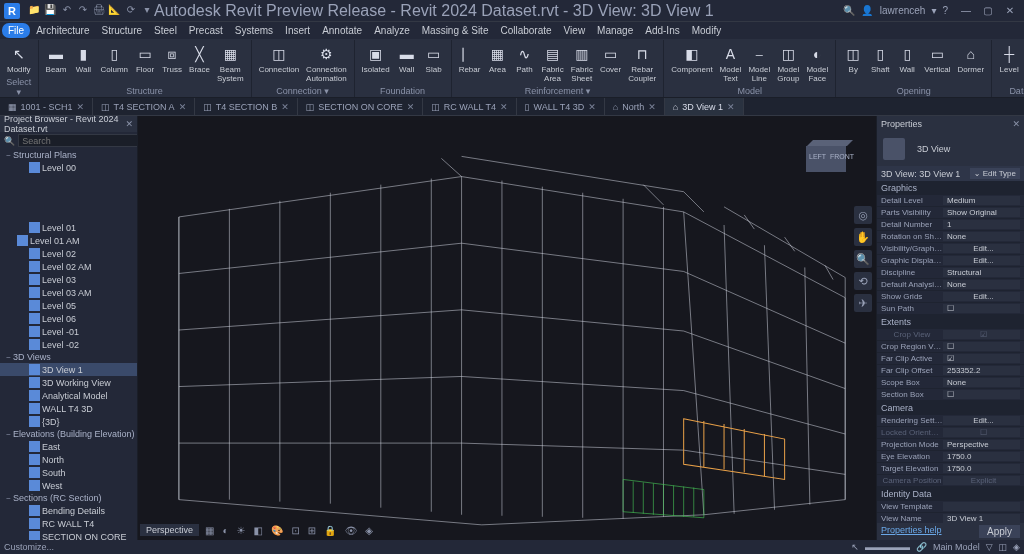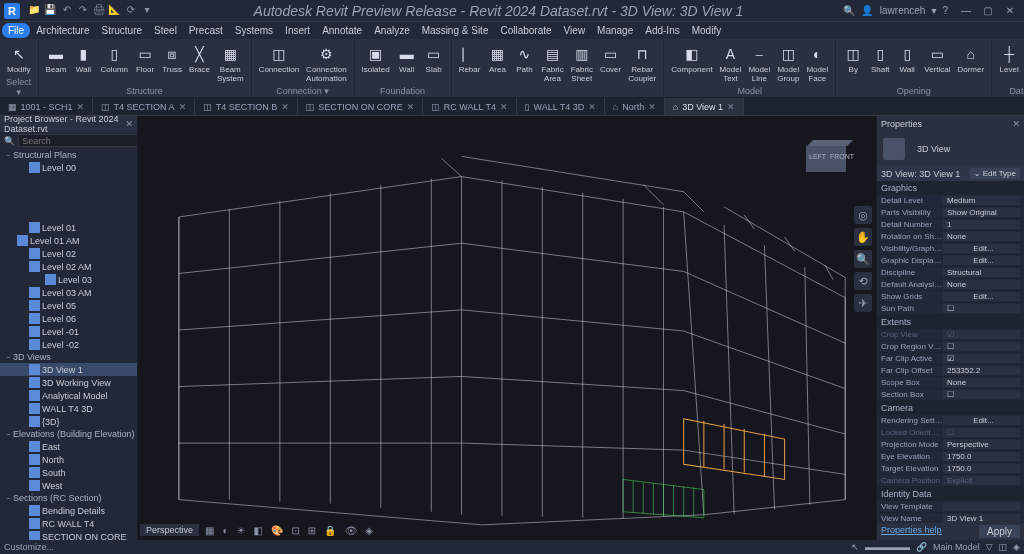--- a/index.html
+++ b/index.html
@@ -1,21 +1,21 @@
 <!DOCTYPE html>
 <html><head>
 <meta charset="utf-8">
 <style>
 * { margin:0; padding:0; box-sizing:border-box; font-family:'Segoe UI',Arial,sans-serif; }
 body { width:1024px; height:554px; background:#1e2330; color:#c8ccd4; font-size:10px; overflow:hidden; position:relative; }
 .titlebar { height:22px; background:#232838; display:flex; align-items:center; padding:0 4px; border-bottom:1px solid #333844; }
 .titlebar .rlogo { width:16px; height:16px; background:#2b7de9; color:#fff; font-weight:bold; text-align:center; line-height:16px; font-size:11px; border-radius:2px; margin-right:4px; }
 .titlebar .qat { display:flex; gap:2px; margin-left:4px; }
 .titlebar .qat span { width:14px; height:14px; color:#8a92a8; font-size:10px; text-align:center; cursor:pointer; }
-.titlebar .title { flex:1; text-align:center; color:#9aa2b8; font-size:14px;font-style:italic; }
+.titlebar .title { flex:1; text-align:left; color:#9aa2b8; font-size:16px; }
 .titlebar .user { display:flex; align-items:center; gap:6px; color:#9aa2b8; font-size:10px; }
 .titlebar .winbtns { display:flex; gap:2px; margin-left:8px; }
 .titlebar .winbtns span { width:20px; text-align:center; cursor:pointer; color:#9aa2b8; }
 .menubar { height:18px; background:#232838; display:flex; align-items:center; padding-left:2px; border-bottom:1px solid #2a3040; }
 .menubar .mitem { padding:2px 6px; font-size:10px; color:#c8ccd4; cursor:pointer; }
 .menubar .mitem.file { background:#2b7de9; color:#fff;border-radius:7px; }
 .ribbon { height:58px; background:#2a3040; display:flex; border-bottom:1px solid #1a1e28; }
 .rgroup { display:flex; flex-direction:column; border-right:1px solid #1e2330; padding:2px 4px 0; }
 .rgroup .tools { display:flex; gap:1px; flex:1; }
 .rgroup .glabel { text-align:center; font-size:9px; color:#8a92a8; padding:1px 0; }
@@ -64,21 +64,21 @@
 .propsel { background:#2e3548; padding:2px 4px; display:flex; justify-content:space-between; align-items:center; }
 .propsel .etbtn { background:#3a4258; padding:1px 4px; font-size:8px; cursor:pointer; }
 .proplist { flex:1; overflow-y:auto; }
 .pgrp { background:#1e2330; padding:2px 4px; color:#aab2c8; font-size:9px; }
 .prow { display:flex; padding:1px 4px; border-bottom:1px solid #1e2330; }
 .prow .pk { width:62px; color:#9aa2b8; font-size:8px; overflow:hidden; text-overflow:ellipsis; white-space:nowrap; }
 .prow .pv { flex:1; color:#c8ccd4; font-size:8px; padding-left:4px; background:#2a3040; }
 .prow .pv.btn { text-align:center; cursor:pointer; }
 .prow .pv.chk::before { content:'☐'; }
 .prow .pv.chkon::before { content:'☑'; }
-.prow.dis .pk,.prow.dis .pv { color:#5a6278; }
+.prow.dis .pk,.prow.dis .pv { color:#5a6278;text-align:center; }
 .pfoot { display:flex; justify-content:space-between; padding:2px 4px; background:#2a3040; }
 .pfoot .ap { background:#3a4258; padding:1px 8px; cursor:pointer; font-size:10px; }
 .statusbar { position:absolute; bottom:0; left:0; right:0; height:14px; background:#232838; display:flex; align-items:center; padding:0 4px; font-size:9px; color:#9aa2b8; justify-content:space-between; }
 .statusbar .sright { display:flex; align-items:center; gap:6px; }
 .statusbar .sicn { cursor:pointer; }
 ::-webkit-scrollbar { width:8px; height:8px; }
 ::-webkit-scrollbar-track { background:#1e2330; }
 ::-webkit-scrollbar-thumb { background:#3a4258; }
 </style>
 </head>
@@ -226,20 +226,21 @@
         </div>
         <div class="rtool">
           <div class="ricon">▭</div>
           <div class="rlbl">Cover</div>
         </div>
         <div class="rtool">
           <div class="ricon">⊓</div>
           <div class="rlbl">Rebar<br>Coupler</div>
         </div>
       </div>
+      <div class="glabel">Reinforcement ▾</div>
     </div>
     <div class="rgroup">
       <div class="tools">
         <div class="rtool">
           <div class="ricon">◧</div>
           <div class="rlbl">Component</div>
         </div>
         <div class="rtool">
           <div class="ricon">A</div>
           <div class="rlbl">Model<br>Text</div>
@@ -372,21 +373,21 @@
         <div class="tnode" style="padding-left: 18px;">
           <span class="tw"></span>
           <span class="tic plan"></span>
           <span class="tlbl">Level 02</span>
         </div>
         <div class="tnode" style="padding-left: 18px;">
           <span class="tw"></span>
           <span class="tic plan"></span>
           <span class="tlbl">Level 02 AM</span>
         </div>
-        <div class="tnode" style="padding-left: 34px;">
+        <div class="tnode" style="padding-left: 18px;">
           <span class="tw"></span>
           <span class="tic plan"></span>
           <span class="tlbl">Level 03</span>
         </div>
         <div class="tnode" style="padding-left: 18px;">
           <span class="tw"></span>
           <span class="tic plan"></span>
           <span class="tlbl">Level 03 AM</span>
         </div>
         <div class="tnode" style="padding-left: 18px;">

